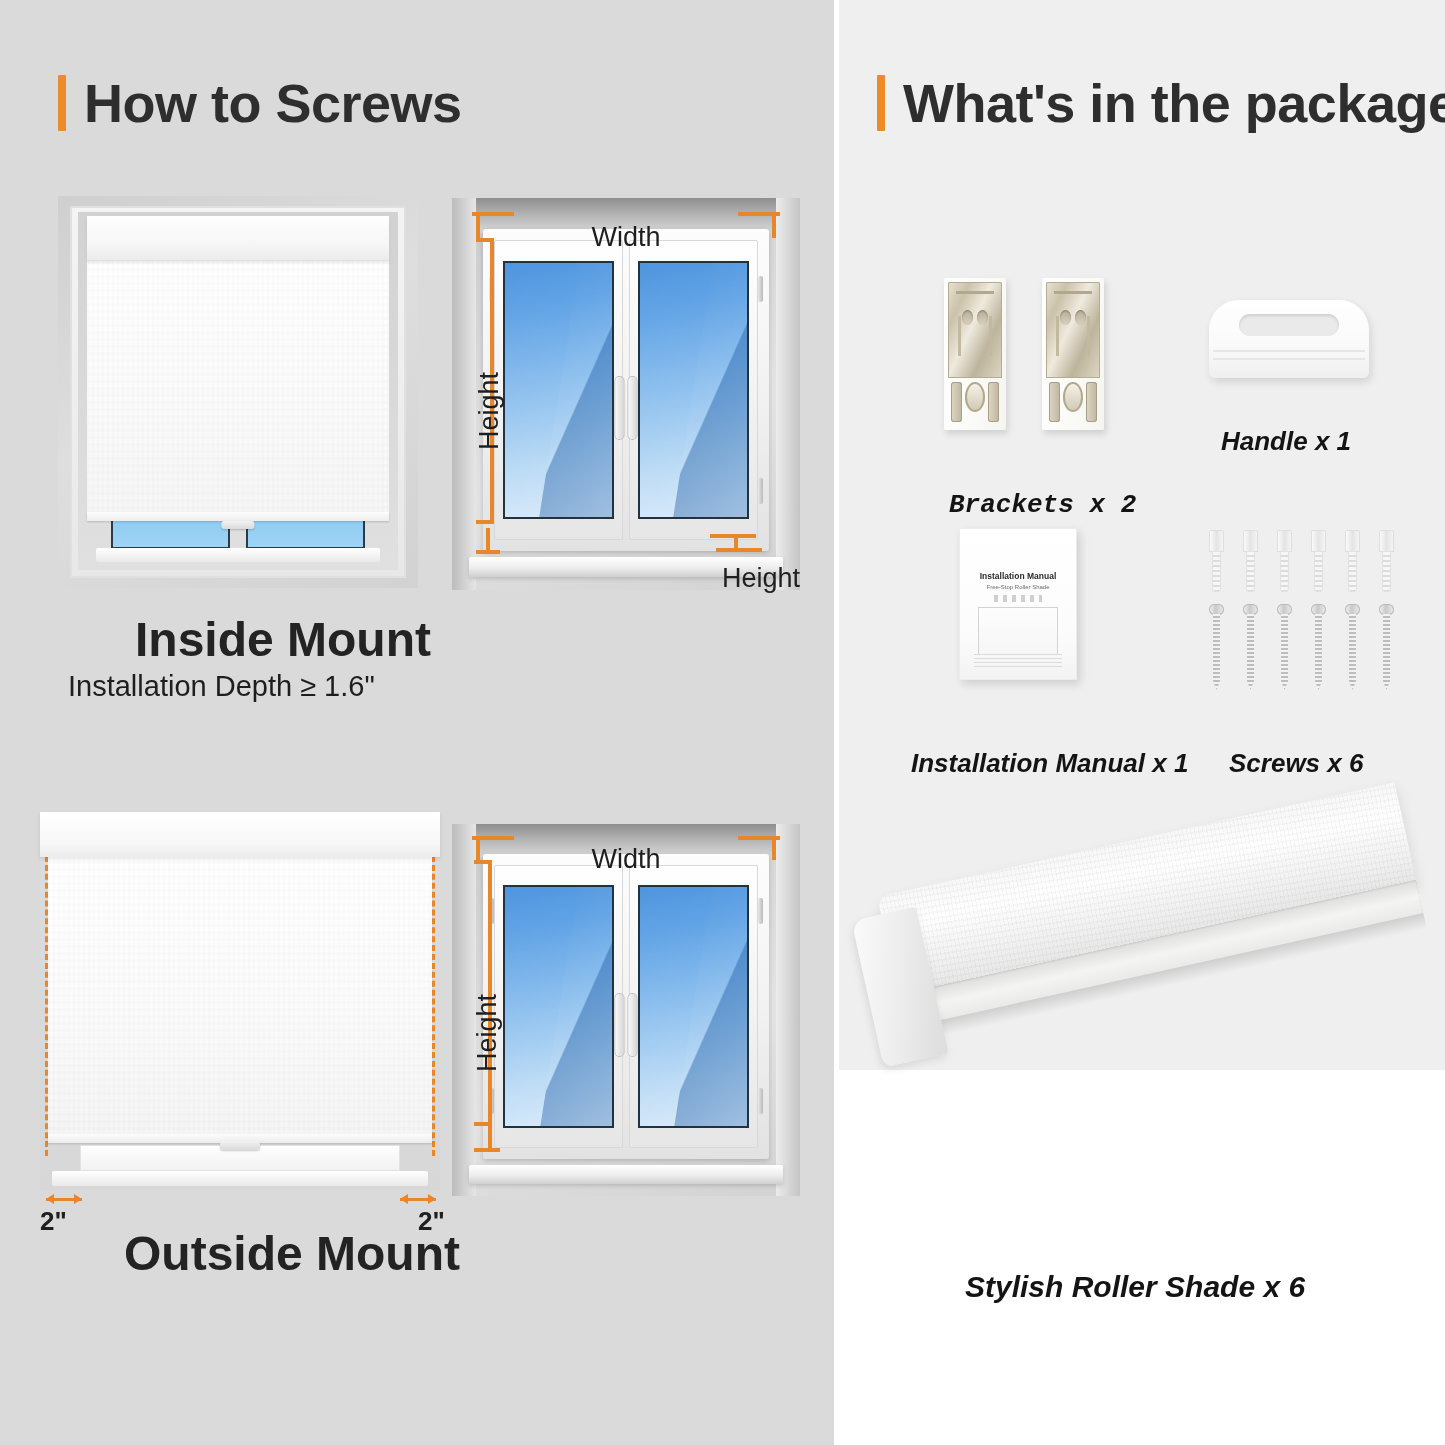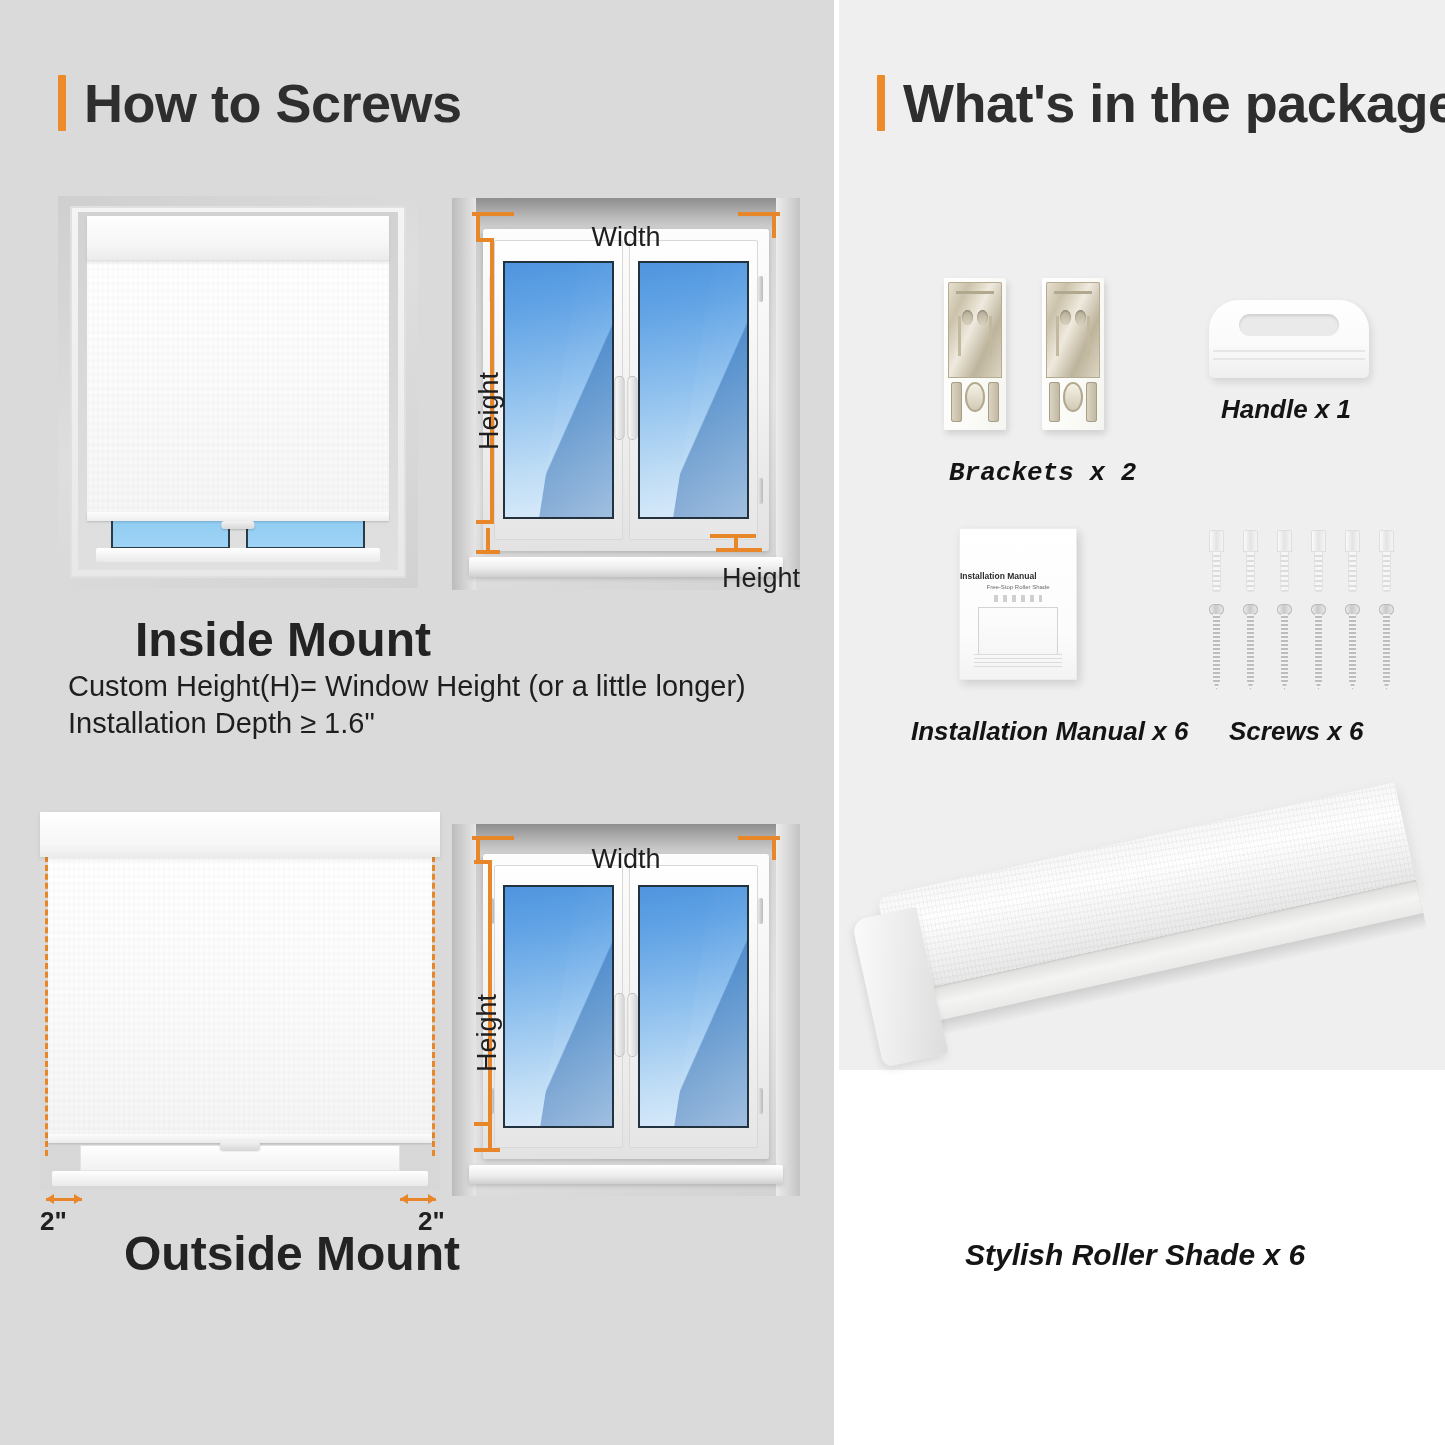--- a/index.html
+++ b/index.html
@@ -183,21 +183,21 @@
     position: absolute; font-size: 48px; font-weight: bold; color: #232323;
   }
   .body-lines { position: absolute; }
   .body-lines p {
     font-size: 29px; color: #1e1e1e; line-height: 1.28; white-space: nowrap;
   }
 
   
   .pkg-label {
     position: absolute; font-size: 26px; font-weight: bold; font-style: italic;
-    color: #141414; white-space: nowrap;
+    color: #141414; white-space: nowrap; margin-top: 32px;
   }
   .pkg-label.big { font-size: 30px; }
 
   
   .bracket {
     position: absolute; width: 62px; height: 152px;
     background: linear-gradient(100deg,#ffffff 0%,#fbfbf8 55%,#f4f4f1 100%);
     border-radius: 2px;
     box-shadow: 2px 4px 7px rgba(0,0,0,.13);
   }
@@ -253,21 +253,21 @@
   
   .manual {
     position: absolute; width: 118px; height: 152px;
     background: linear-gradient(#ffffff,#fcfcfc 70%,#f3f3f3);
     box-shadow: 3px 4px 9px rgba(0,0,0,.14);
     border: 1px solid #ececec;
     overflow: hidden;
   }
   .manual .m-title {
     position: absolute; left: 0; right: 0; top: 42px;
-    text-align: left; font-size: 8.5px; font-weight: bold; color: #2b2b2b;
+    text-align: center; font-size: 8.5px; font-weight: bold; color: #2b2b2b;
   }
   .manual .m-sub {
     position: absolute; left: 0; right: 0; top: 55px;
     text-align: center; font-size: 6px; color: #6a6a6a;
   }
   .manual .m-scribble {
     position: absolute; left: 34px; right: 34px; top: 66px; height: 7px;
     background: repeating-linear-gradient(90deg,#cfcfcf 0 4px,transparent 4px 9px);
   }
   .manual .m-box {
@@ -408,21 +408,20 @@
       <div class="mk mk-v" style="right:62px; bottom:38px; height:18px;"></div>
 
       <div class="dimlabel" style="left:50%; top:24px; transform:translateX(-50%);">Width</div>
       <div class="dimlabel vert" style="left:22px; top:252px;">Height</div>
       <div class="dimlabel" style="right:0px; bottom:-4px;">Height</div>
     </div>
 
     <div class="mount-title" style="left:135px; top:612px;">Inside Mount</div>
 
     <div class="body-lines" style="left:68px; top:668px;">
-      <p>Custom Height(H)= Window Height (or a little longer)</p>
       <p>Installation Depth ≥ 1.6"</p>
     </div>
 
     <div class="shade" style="left:40px; top:812px; width:400px; height:378px;">
       <div class="outer" style="background:linear-gradient(#dcdcdc,#d7d7d7);"></div>
       <div style="position:absolute;left:0;right:0;top:0;height:12%;
                   background:linear-gradient(#ffffff,#f7f7f7 70%,#ececec);
                   box-shadow:0 2px 4px rgba(0,0,0,.10);z-index:5;"></div>
       <div style="position:absolute;left:2%;right:2%;top:12%;bottom:14%;
                   background:repeating-linear-gradient(90deg, rgba(0,0,0,.012) 0 2px, rgba(255,255,255,0) 2px 5px),
@@ -524,21 +523,21 @@
     </div>
     <div class="pkg-label" style="left:382px; top:394px;">Handle x 1</div>
 
     <div class="manual" style="left:120px; top:528px;">
       <div class="m-title">Installation Manual</div>
       <div class="m-sub">Free-Stop Roller Shade</div>
       <div class="m-scribble"></div>
       <div class="m-box"></div>
       <div class="m-foot"></div>
     </div>
-    <div class="pkg-label" style="left:72px; top:716px;">Installation Manual x 6</div>
+    <div class="pkg-label" style="left:72px; top:716px;">Installation Manual x 1</div>
 
     <div class="anchor" style="left:370px; top:530px;">
         <div class="head"></div>
         <div class="body"></div>
       </div>
     <div class="anchor" style="left:404px; top:530px;">
         <div class="head"></div>
         <div class="body"></div>
       </div>
     <div class="anchor" style="left:438px; top:530px;">

